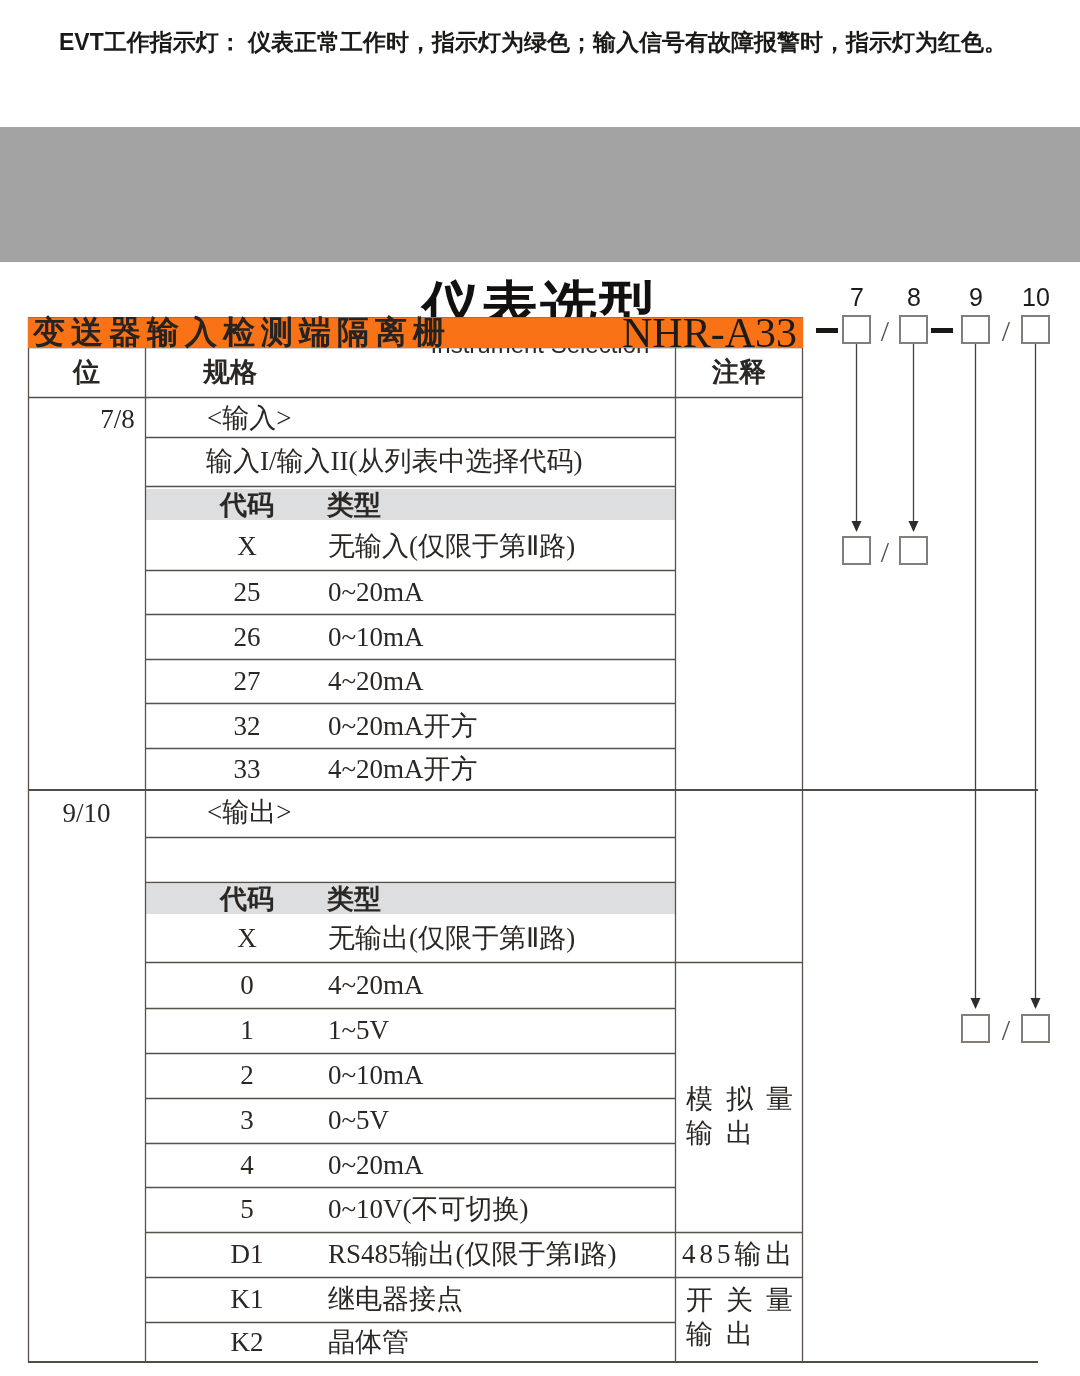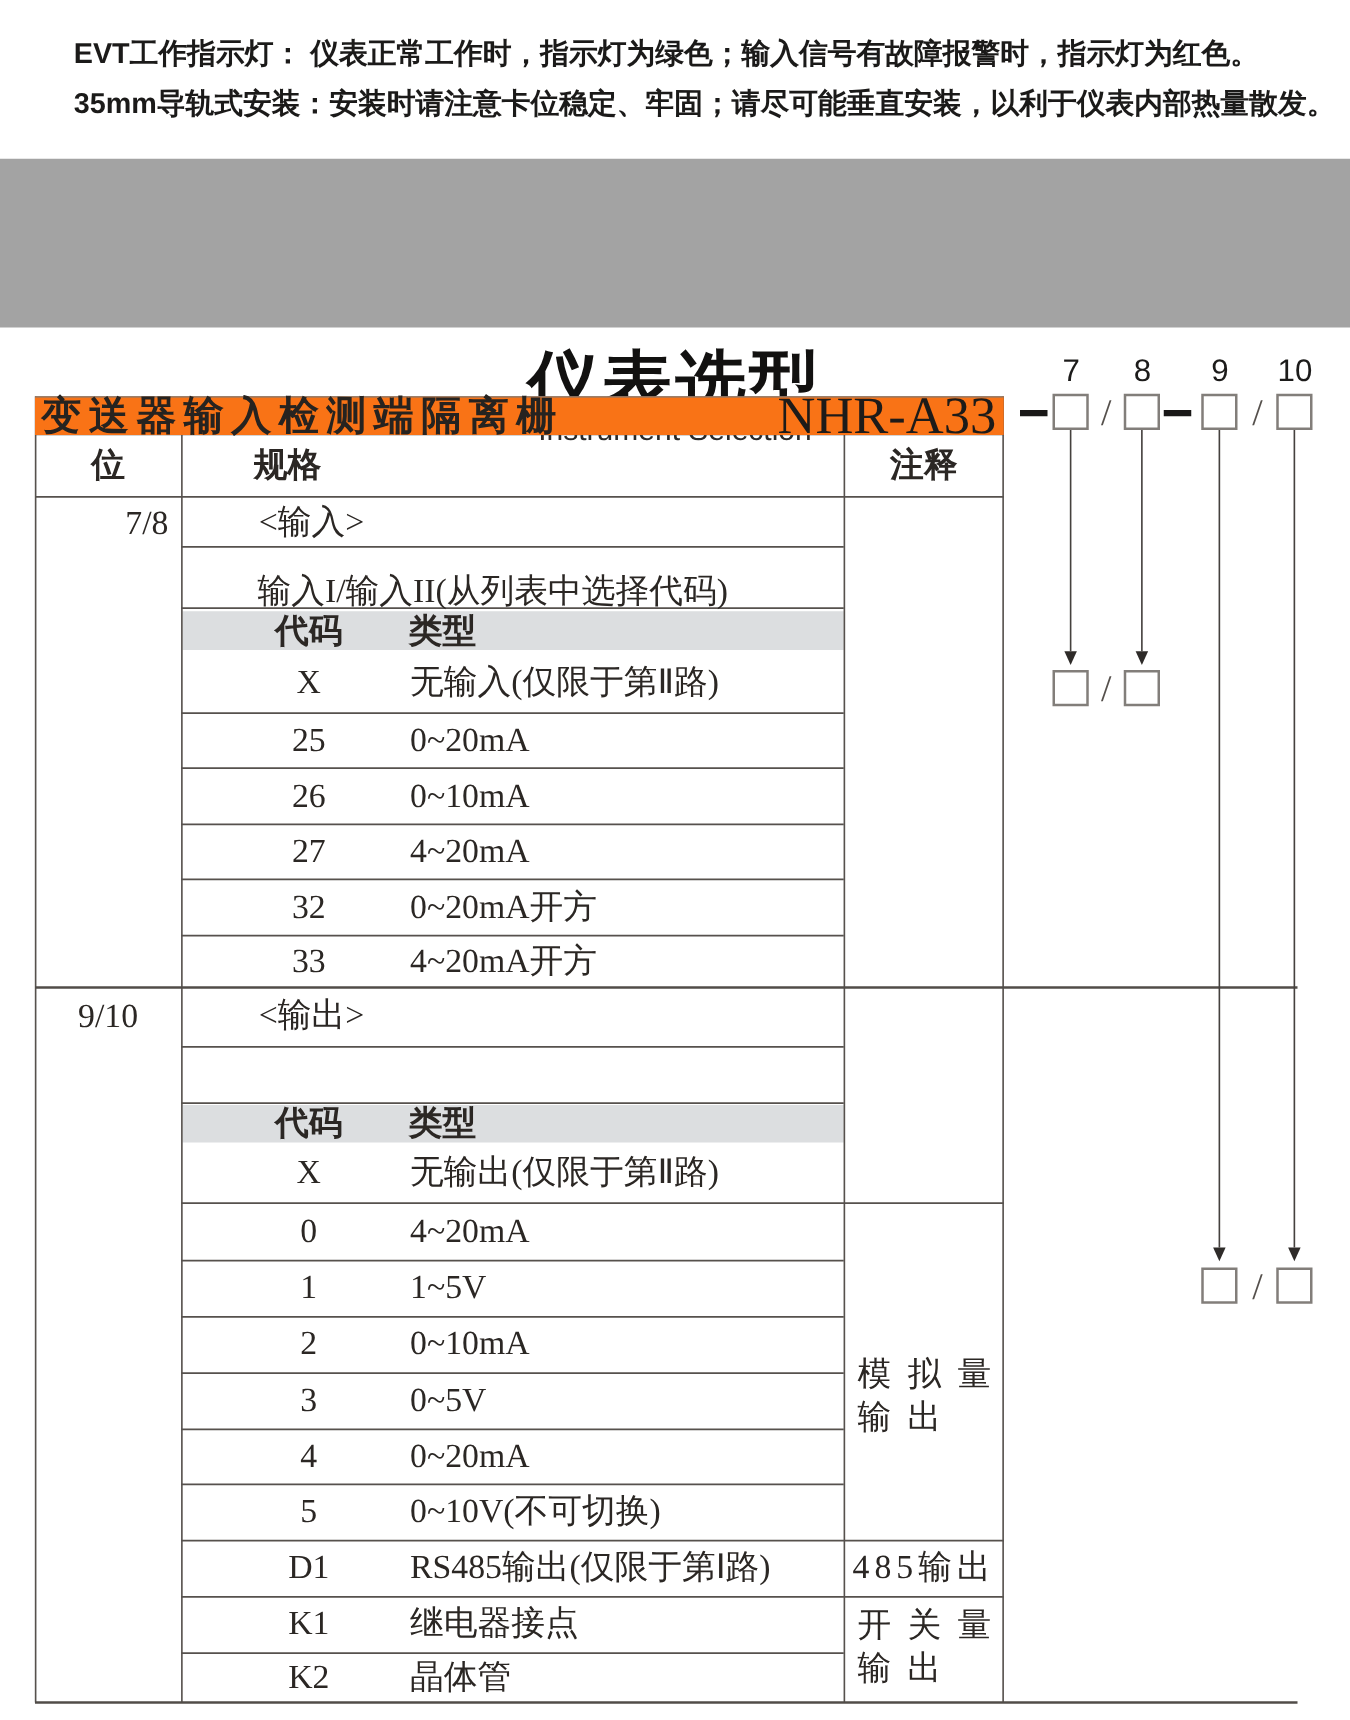--- a/index.html
+++ b/index.html
@@ -40,21 +40,20 @@
   .note2{position:absolute;white-space:pre-line;font-family:"Liberation Serif",serif;
      font-size:27px;line-height:34px;letter-spacing:13px;color:#2b2724;}
   svg{position:absolute;left:0;top:0;}
 </style>
 </head>
 <body>
 
 <div class="page">
 
   <div class="note-line" style="top:27px;">EVT工作指示灯： 仪表正常工作时，指示灯为绿色；输入信号有故障报警时，指示灯为红色。</div>
-  <div class="note-line" style="top:67px;">35mm导轨式安装：安装时请注意卡位稳定、牢固；请尽可能垂直安装，以利于仪表内部热量散发。</div>
 
   <div class="banner">
     <div class="banner-title">仪表选型</div>
     <div class="banner-sub">Instrument Selection</div>
   </div>
 
   <svg width="1080" height="1376" viewBox="0 0 1080 1376" aria-hidden="true">
 
     <rect x="146" y="489" width="529" height="31" fill="#dcdee0"></rect>
     <rect x="146" y="884" width="529" height="30" fill="#dcdee0"></rect>
@@ -136,21 +135,21 @@
   <span class="slash" style="left:1006px;top:331px;">/</span>
   <span class="slash" style="left:885px;top:552px;">/</span>
   <span class="slash" style="left:1006px;top:1030px;">/</span>
 
   <span class="t tc b" style="left:28px;width:117px;top:372px;">位</span>
   <span class="t b" style="left:203px;top:372px;">规格</span>
   <span class="t tc b" style="left:675px;width:128px;top:372px;">注释</span>
 
   <span class="t tc" style="left:28px;width:117px;top:419px;padding-left:31px;">7/8</span>
   <span class="t" style="left:207px;top:418px;">&lt;输入&gt;</span>
-  <span class="t" style="left:206px;top:473px;">输入I/输入II(从列表中选择代码)</span>
+  <span class="t" style="left:206px;top:461px;">输入I/输入II(从列表中选择代码)</span>
   <span class="t tc b" style="left:192px;width:110px;top:505px;">代码</span>
   <span class="t b" style="left:327px;top:505px;">类型</span>
 
   <span class="t tc" style="left:192px;width:110px;top:546px;">X</span>
   <span class="t" style="left:328px;top:546px;">无输入(仅限于第Ⅱ路)</span>
   <span class="t tc" style="left:192px;width:110px;top:592px;">25</span>
   <span class="t" style="left:328px;top:592px;">0~20mA</span>
   <span class="t tc" style="left:192px;width:110px;top:637px;">26</span>
   <span class="t" style="left:328px;top:637px;">0~10mA</span>
   <span class="t tc" style="left:192px;width:110px;top:681px;">27</span>

